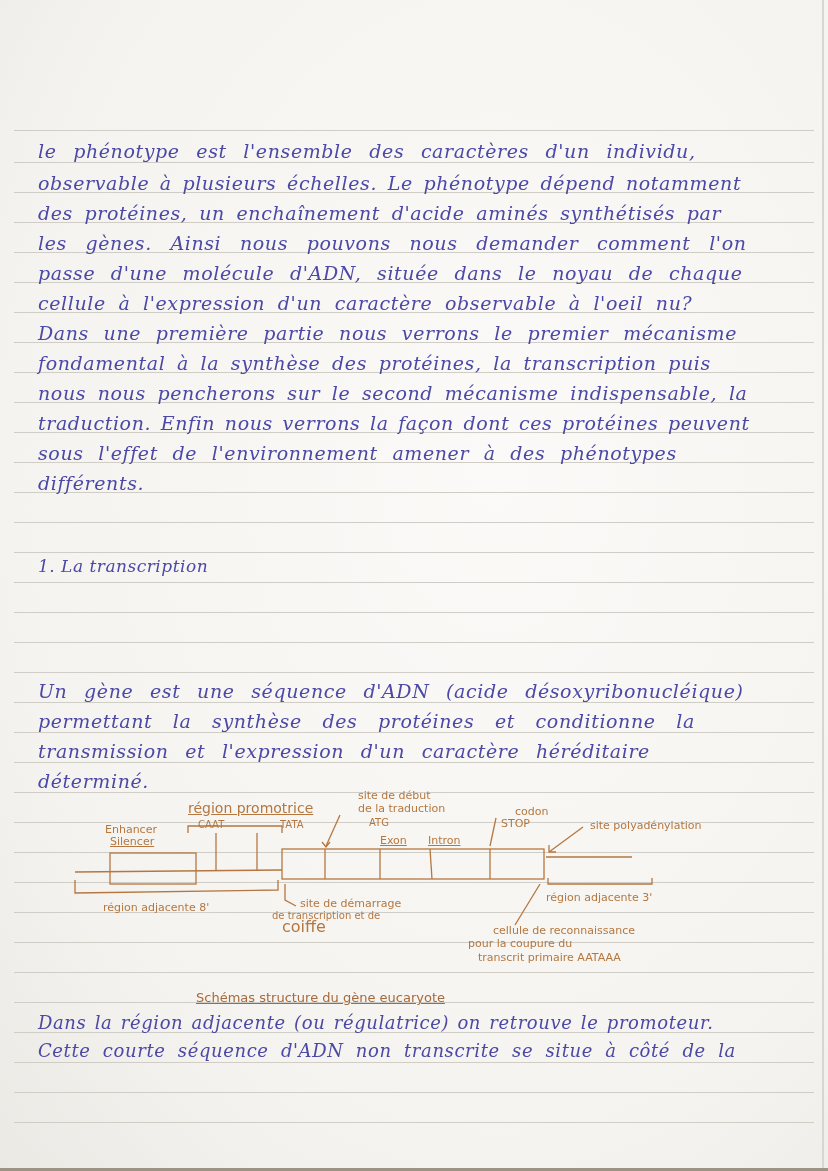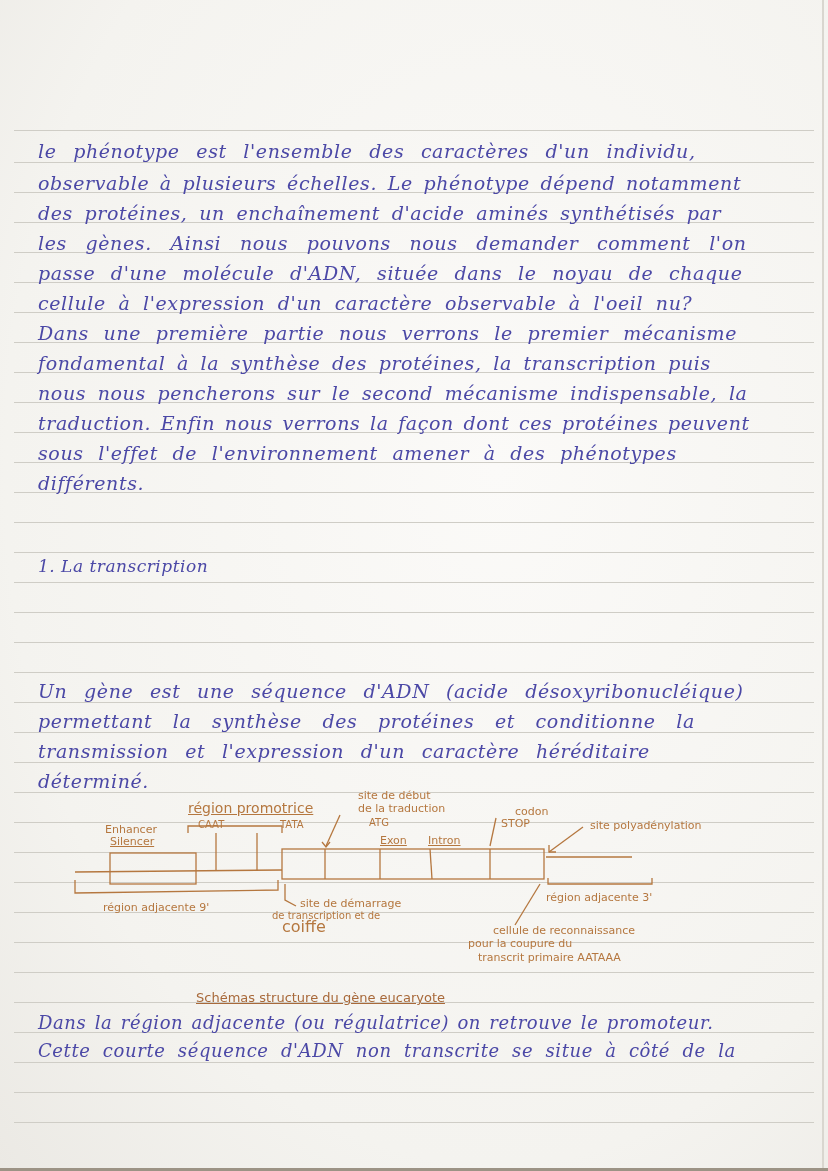--- a/index.html
+++ b/index.html
@@ -184,21 +184,21 @@
   <div class="pencil" style="left:105px; top:824px;">Enhancer</div>
   <div class="pencil" style="left:110px; top:836px; text-decoration:underline;">Silencer</div>
   <div class="pencil" style="left:358px; top:790px;">site de début</div>
   <div class="pencil" style="left:358px; top:803px;">de la traduction</div>
   <div class="pencil" style="left:343px; top:817px; font-size:10px;margin-left:26px;">ATG</div>
   <div class="pencil" style="left:380px; top:835px; text-decoration:underline;">Exon</div>
   <div class="pencil" style="left:428px; top:835px; text-decoration:underline;">Intron</div>
   <div class="pencil" style="left:515px; top:806px;">codon</div>
   <div class="pencil" style="left:501px; top:818px;">STOP</div>
   <div class="pencil" style="left:590px; top:820px;">site polyadénylation</div>
-  <div class="pencil" style="left:103px; top:902px;">région adjacente 9'</div>
+  <div class="pencil" style="left:103px; top:902px;">région adjacente 8'</div>
   <div class="pencil" style="left:300px; top:898px;">site de démarrage</div>
   <div class="pencil" style="left:272px; top:910px; font-size:10px;">de transcription et de</div>
   <div class="pencil" style="left:282px; top:921px; font-size:16px;">coiffe</div>
   <div class="pencil" style="left:546px; top:892px;">région adjacente 3'</div>
   <div class="pencil" style="left:493px; top:925px;">cellule de reconnaissance</div>
   <div class="pencil" style="left:468px; top:938px;">pour la coupure du</div>
   <div class="pencil" style="left:478px; top:952px;">transcrit primaire AATAAA</div>
 
   <div class="pencil caption" style="left:196px; top:992px;">Schémas structure du gène eucaryote</div>
 

